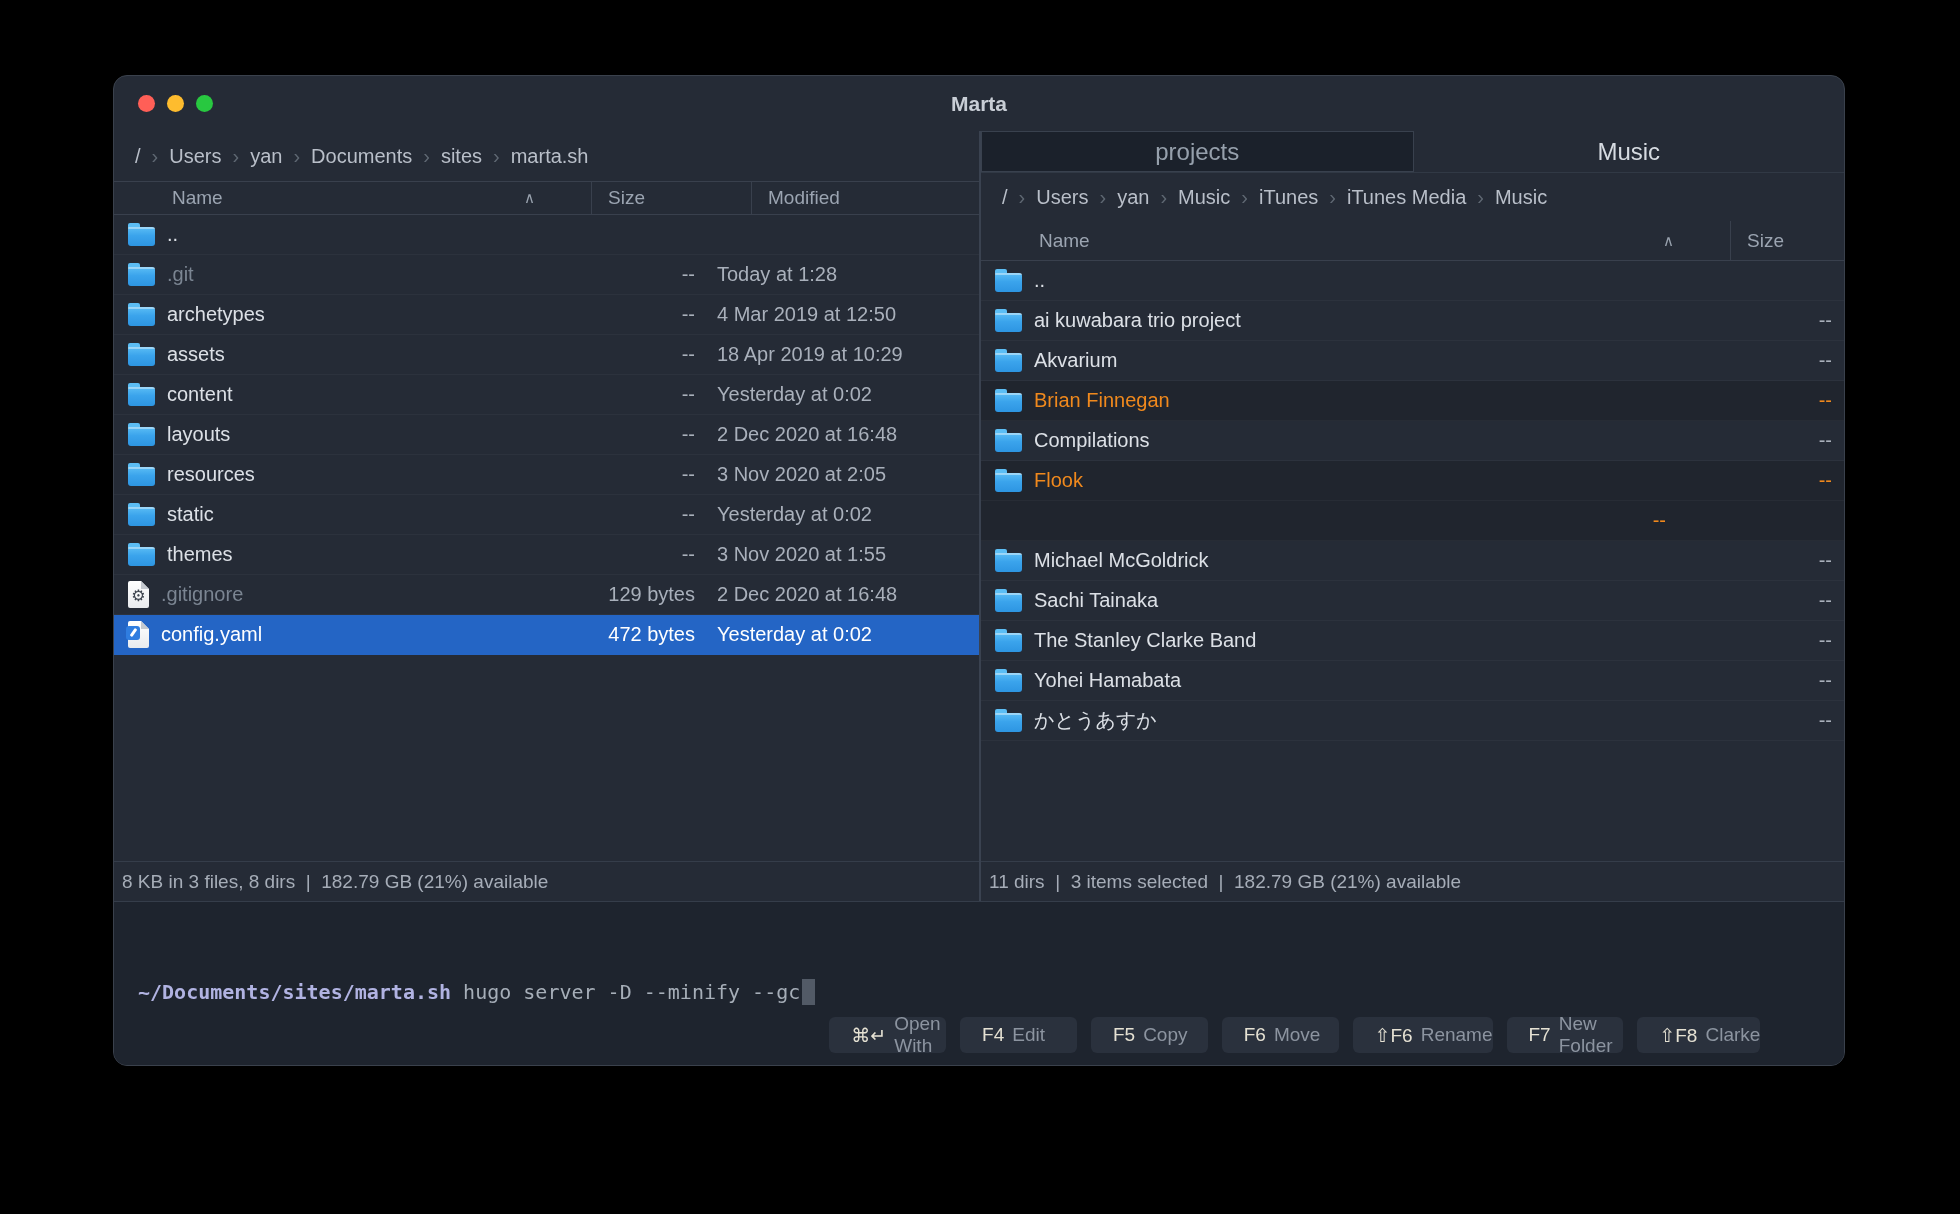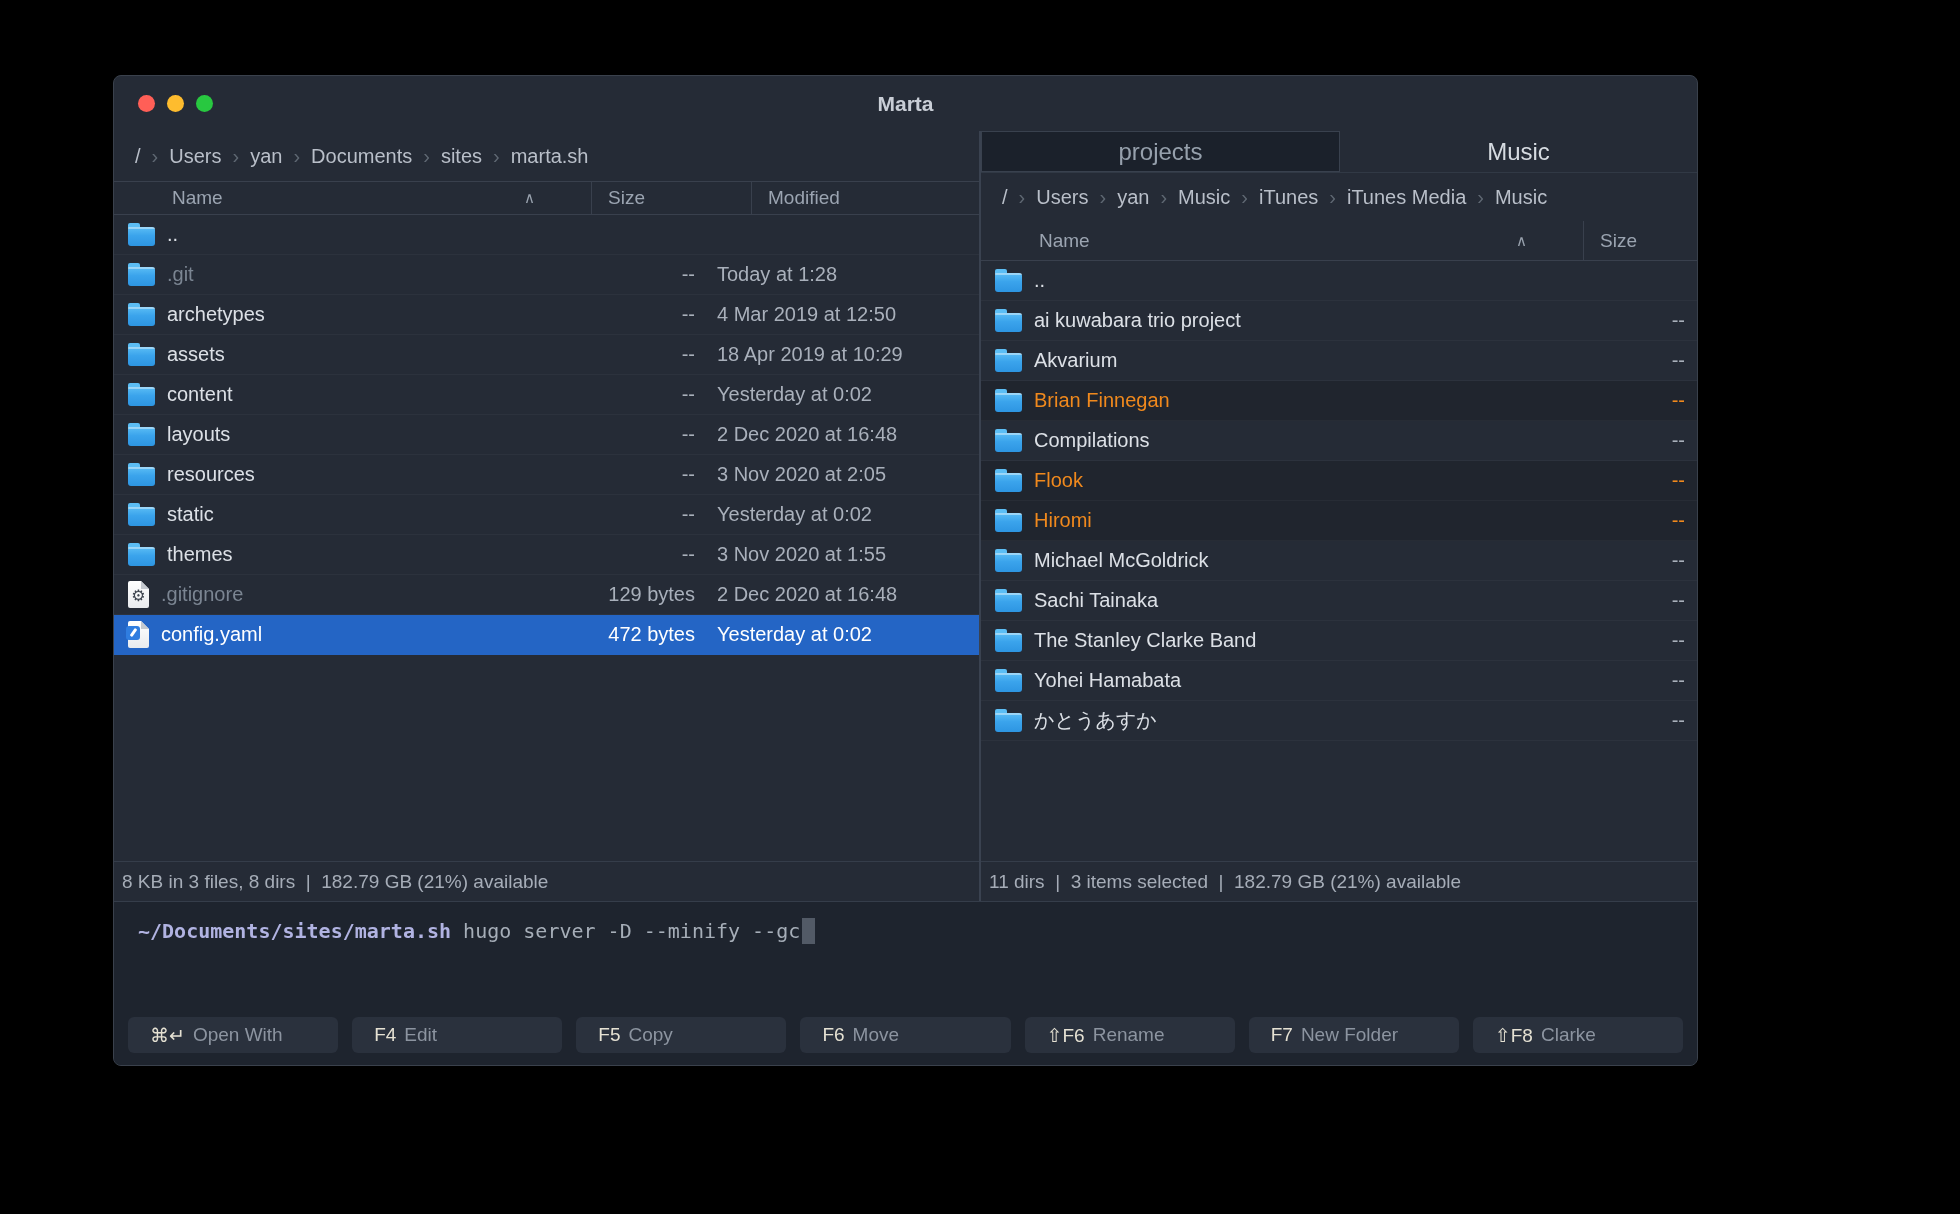--- a/index.html
+++ b/index.html
@@ -1,20 +1,20 @@
 <!DOCTYPE html>
 <html><head>
 <meta charset="utf-8">
 <style>
   html,body{margin:0;padding:0;background:#000;width:1960px;height:1214px;
     font-family:"Liberation Sans",sans-serif;-webkit-font-smoothing:antialiased;}
   *{box-sizing:border-box;}
 
-  .window{position:absolute;left:113px;top:75px;width:1585px;height:991px;
-    background:#252b36;border-radius:8px;border:1px solid #3a414c;overflow:hidden;
+  .window{position:absolute;left:113px;top:75px;width:1732px;height:991px;
+    background:#252b36;border-radius:14px;border:1px solid #3a414c;overflow:hidden;
     display:flex;flex-direction:column;}
 
   
   .titlebar{height:55px;position:relative;flex:0 0 auto;display:flex;align-items:center;}
   .lights{display:flex;gap:12px;padding-left:24px;}
   .light{width:17px;height:17px;border-radius:50%;}
   .light.red{background:#ff5f57;}
   .light.yellow{background:#febc2e;}
   .light.green{background:#28c840;}
   .win-title{position:absolute;left:0;right:0;text-align:center;
@@ -87,21 +87,21 @@
     height:9px;background:#fff;border-radius:1px;transform:rotate(35deg);}
 
   .filler{flex:1 1 auto;}
 
   .statusbar{flex:0 0 auto;height:40px;display:flex;align-items:center;
     border-top:1px solid #353d4a;font-size:19px;color:#a6adb8;
     padding-left:8px;white-space:pre;}
 
   
   .bottom{flex:0 0 auto;height:164px;background:#1e242e;border-top:1px solid #353d4a;
-    display:flex;flex-direction:column;}
+    display:flex;flex-direction:row;}
   .termline{padding:16px 0 0 24px;font-family:"DejaVu Sans Mono",monospace;
     font-size:20px;color:#a6aeb8;white-space:pre;display:flex;align-items:center;}
   .term-path{color:#b1b3e2;font-weight:bold;}
   .term-cursor{display:inline-block;width:13px;height:26px;background:#525a66;
     margin-left:2px;}
   .fnbar{margin-top:auto;display:flex;gap:14px;padding:0 14px 12px 14px;}
   .fnbtn{flex:1 1 0;height:36px;background:#2a313d;border-radius:6px;
     display:flex;align-items:center;padding-left:22px;font-size:19px;gap:8px;}
   .fn-key{color:#e5e1d3;}
   .fn-label{color:#8c94a0;}
@@ -312,24 +312,20 @@
             <div class="cell-size">--</div>
           </div>
           <div class="row row-right sel-orange">
             <div class="cell-name">
               <span class="icon icon-folder"></span>
               <span class="name-text">Flook</span>
             </div>
             <div class="cell-size">--</div>
           </div>
           <div class="row row-right sel-orange">
-            <div class="cell-name">
-              <span class="icon icon-folder"></span>
-              <span class="name-text">Hiromi</span>
-            </div>
             <div class="cell-size">--</div>
           </div>
           <div class="row row-right">
             <div class="cell-name">
               <span class="icon icon-folder"></span>
               <span class="name-text">Michael McGoldrick</span>
             </div>
             <div class="cell-size">--</div>
           </div>
           <div class="row row-right">

